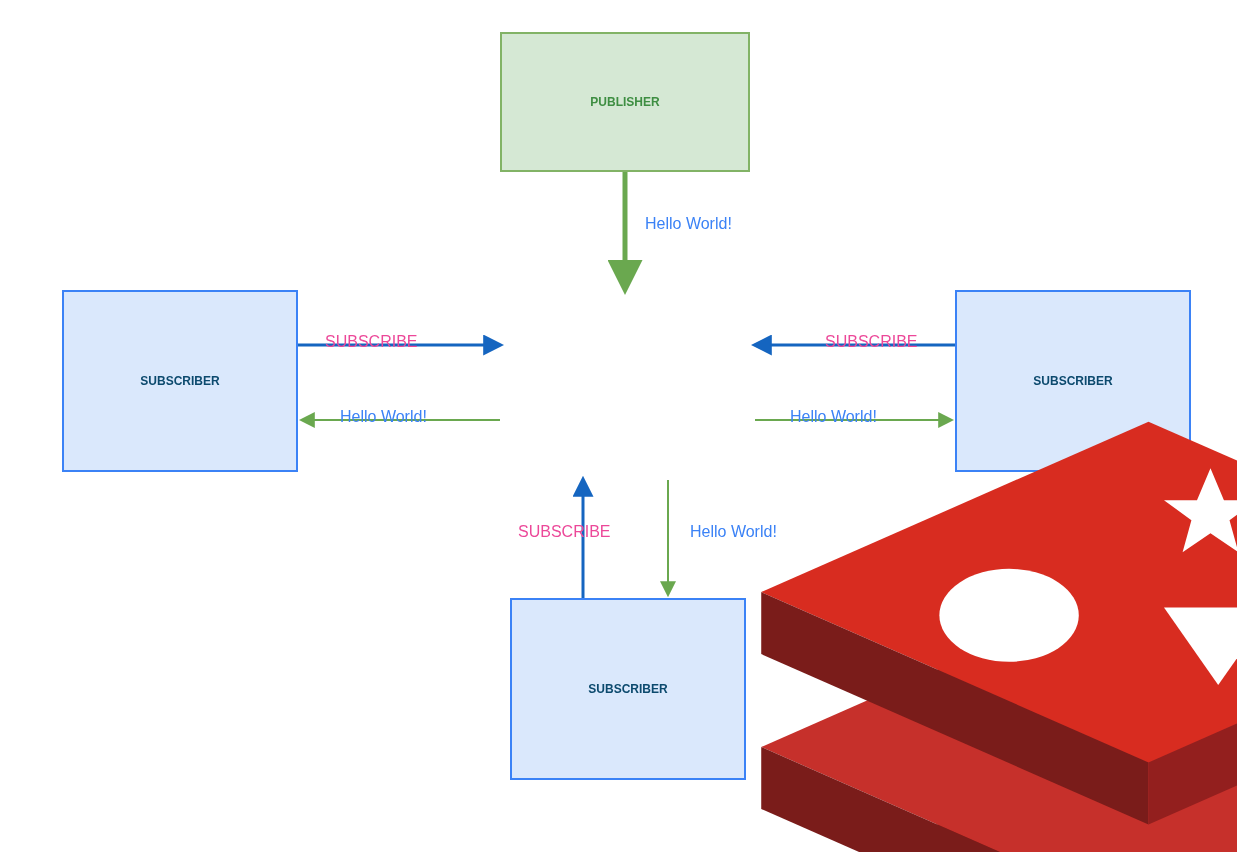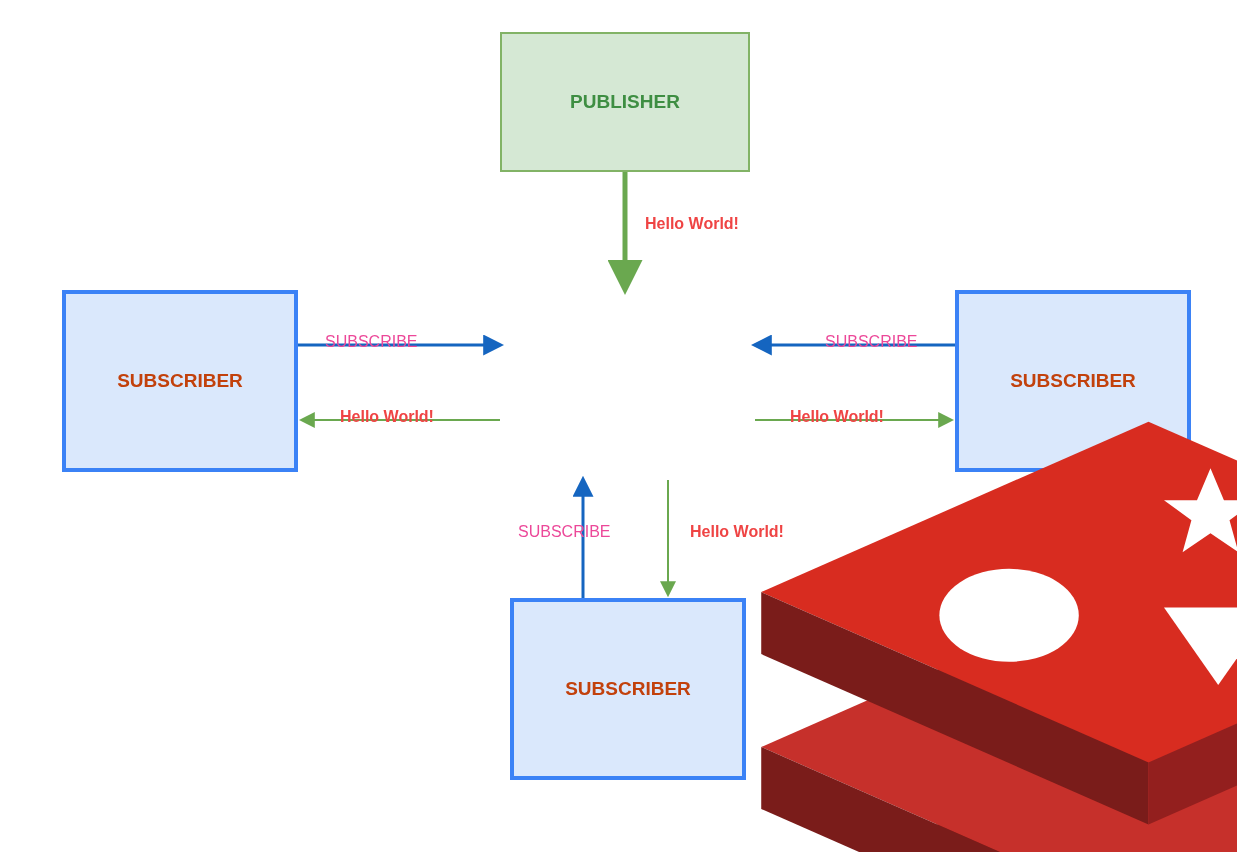--- a/index.html
+++ b/index.html
@@ -10,47 +10,47 @@
       width: 1237px;
       height: 852px;
       position: relative;
     }
     .box {
       position: absolute;
       display: flex;
       align-items: center;
       justify-content: center;
       font-weight: bold;
-      font-size: 19px;
+      font-size: 12px;
       box-sizing: border-box;
     }
     .publisher {
       background: #d5e8d4;
       border: 2px solid #82b366;
       color: #3e8e42;
     }
     .subscriber {
       background: #dae8fc;
-      border: 4px solid #3b82f6;
-      color: #c2410c;
+      border: 2px solid #3b82f6;
+      color: #0c4a6e;
       align-items: center;
     }
     .label {
       position: absolute;
       font-size: 16px;
       font-weight: normal;
       white-space: nowrap;
     }
     .label-sub {
       color: #ec4899;
       font-weight: normal;
     }
     .label-msg {
-      color: #ef4444;
-      font-weight: bold;
+      color: #3b82f6;
+      font-weight: normal;
     }
     svg {
       position: absolute;
       left: 0;
       top: 0;
       width: 1237px;
       height: 852px;
       pointer-events: none;
     }
     .redis-wrap {

